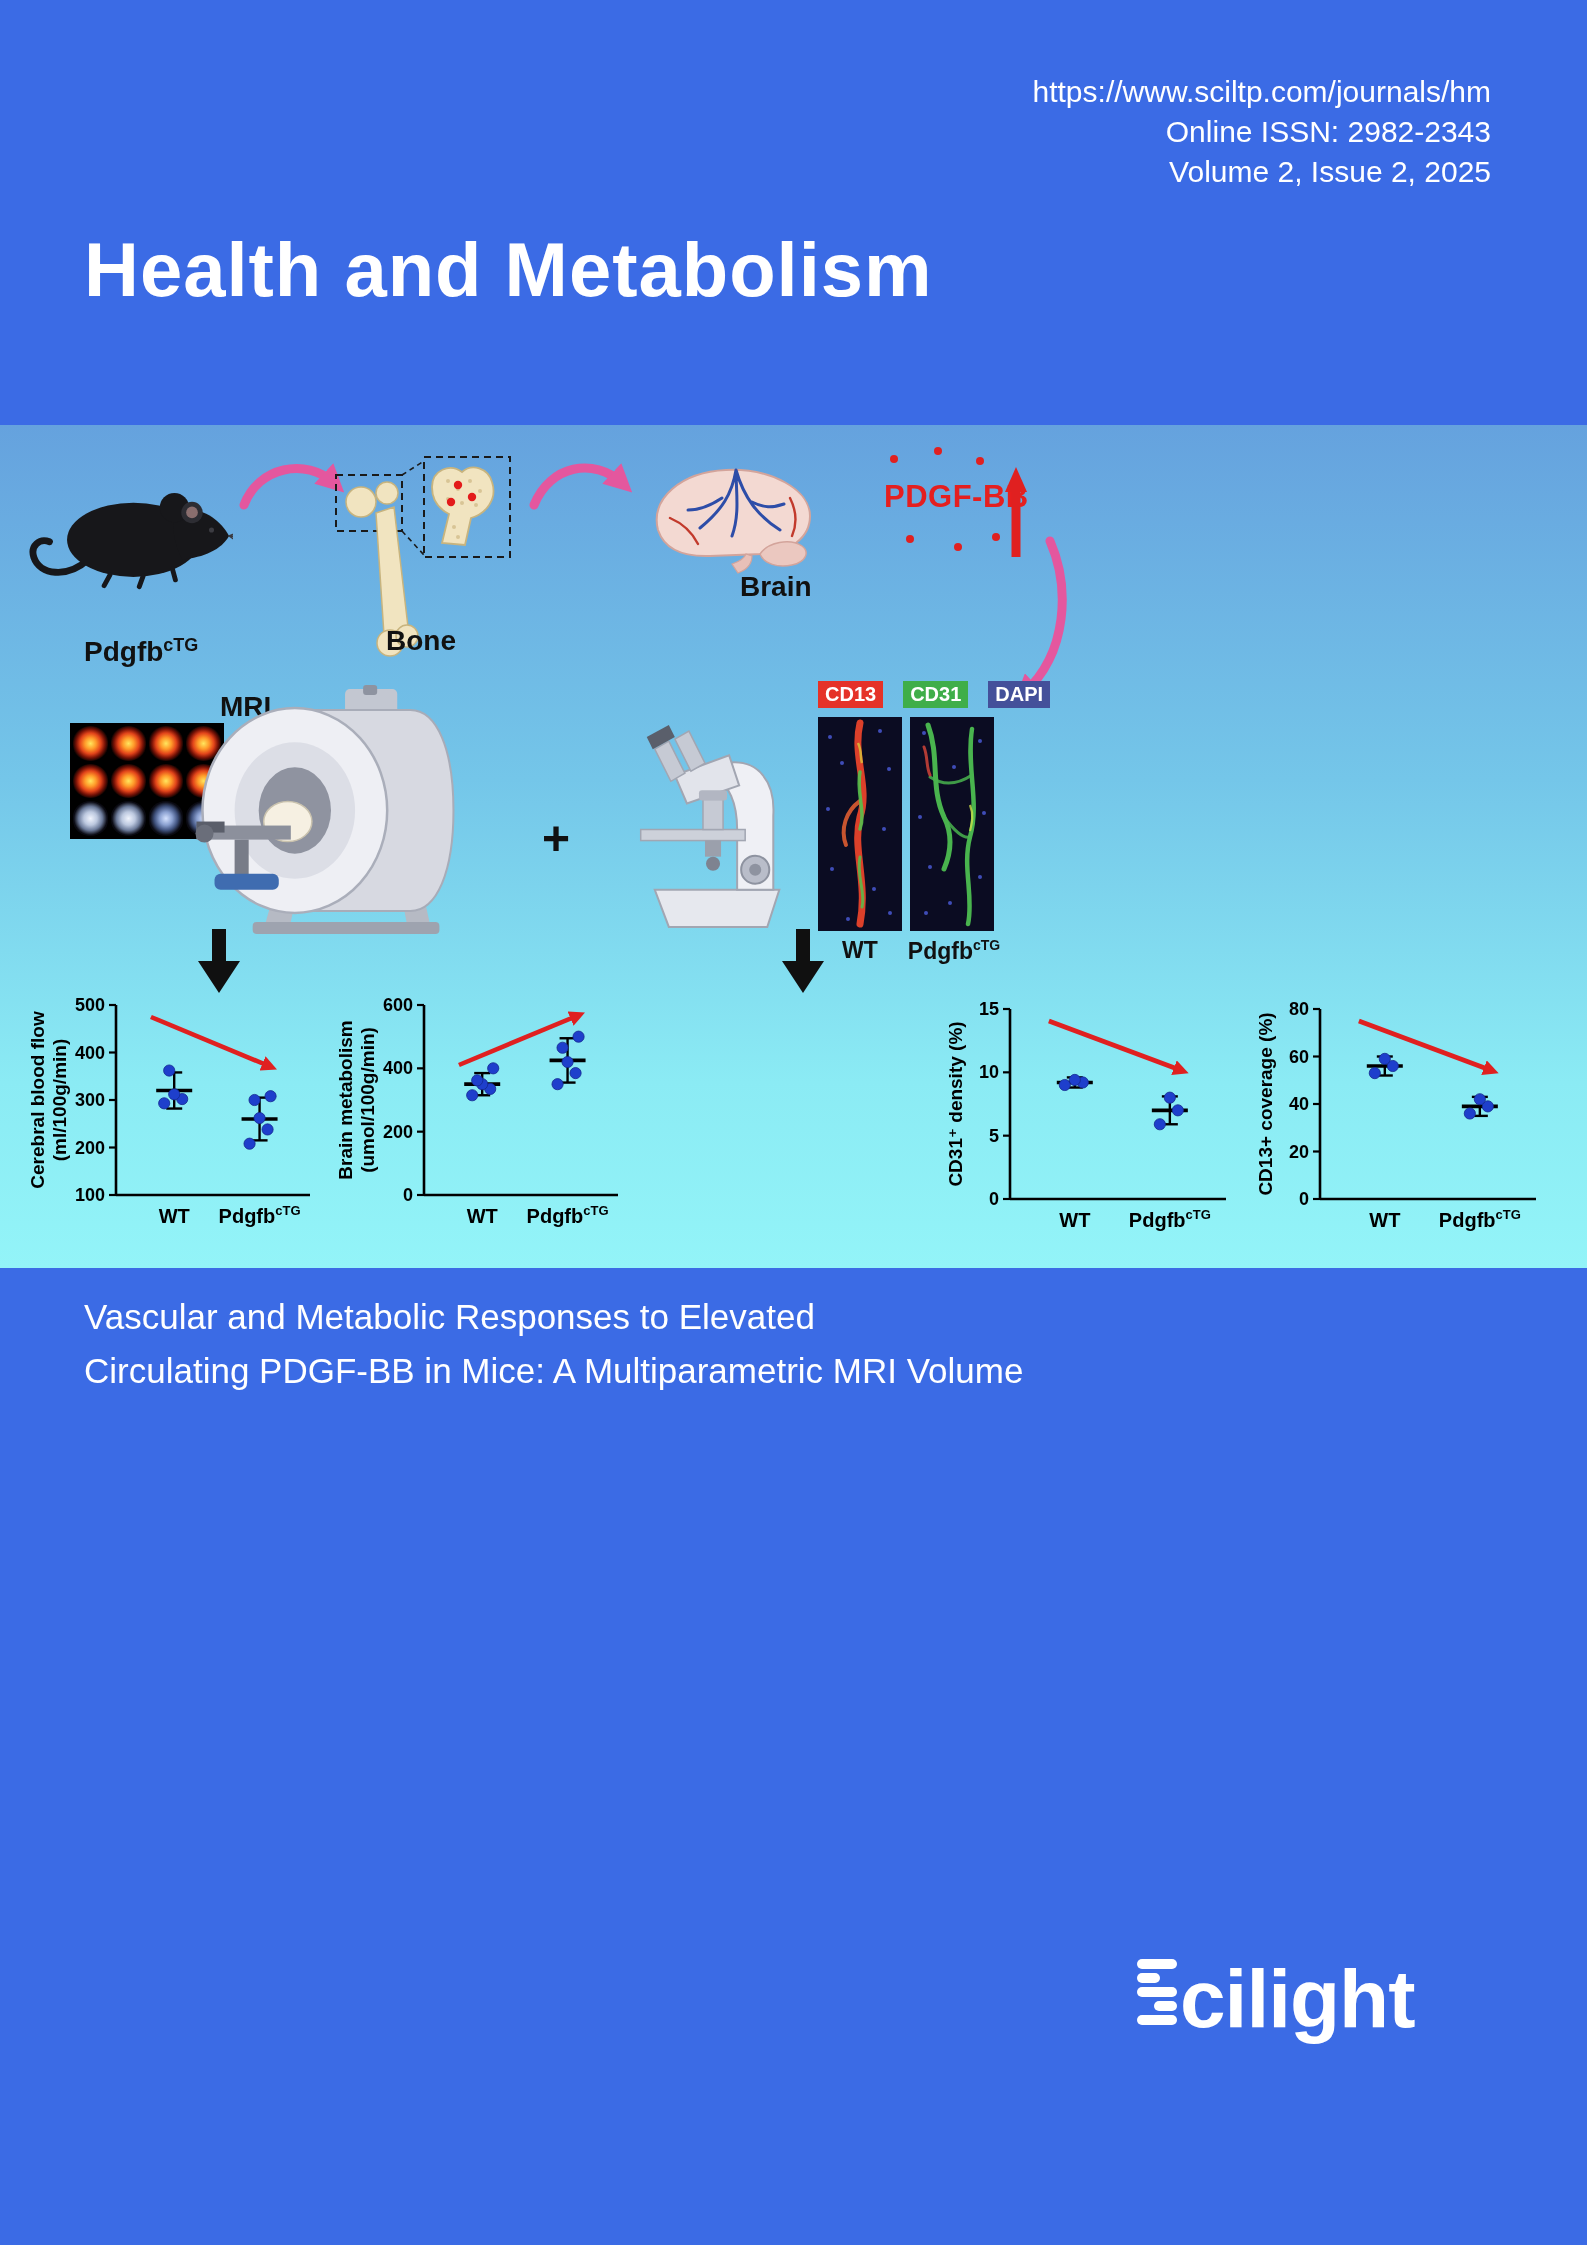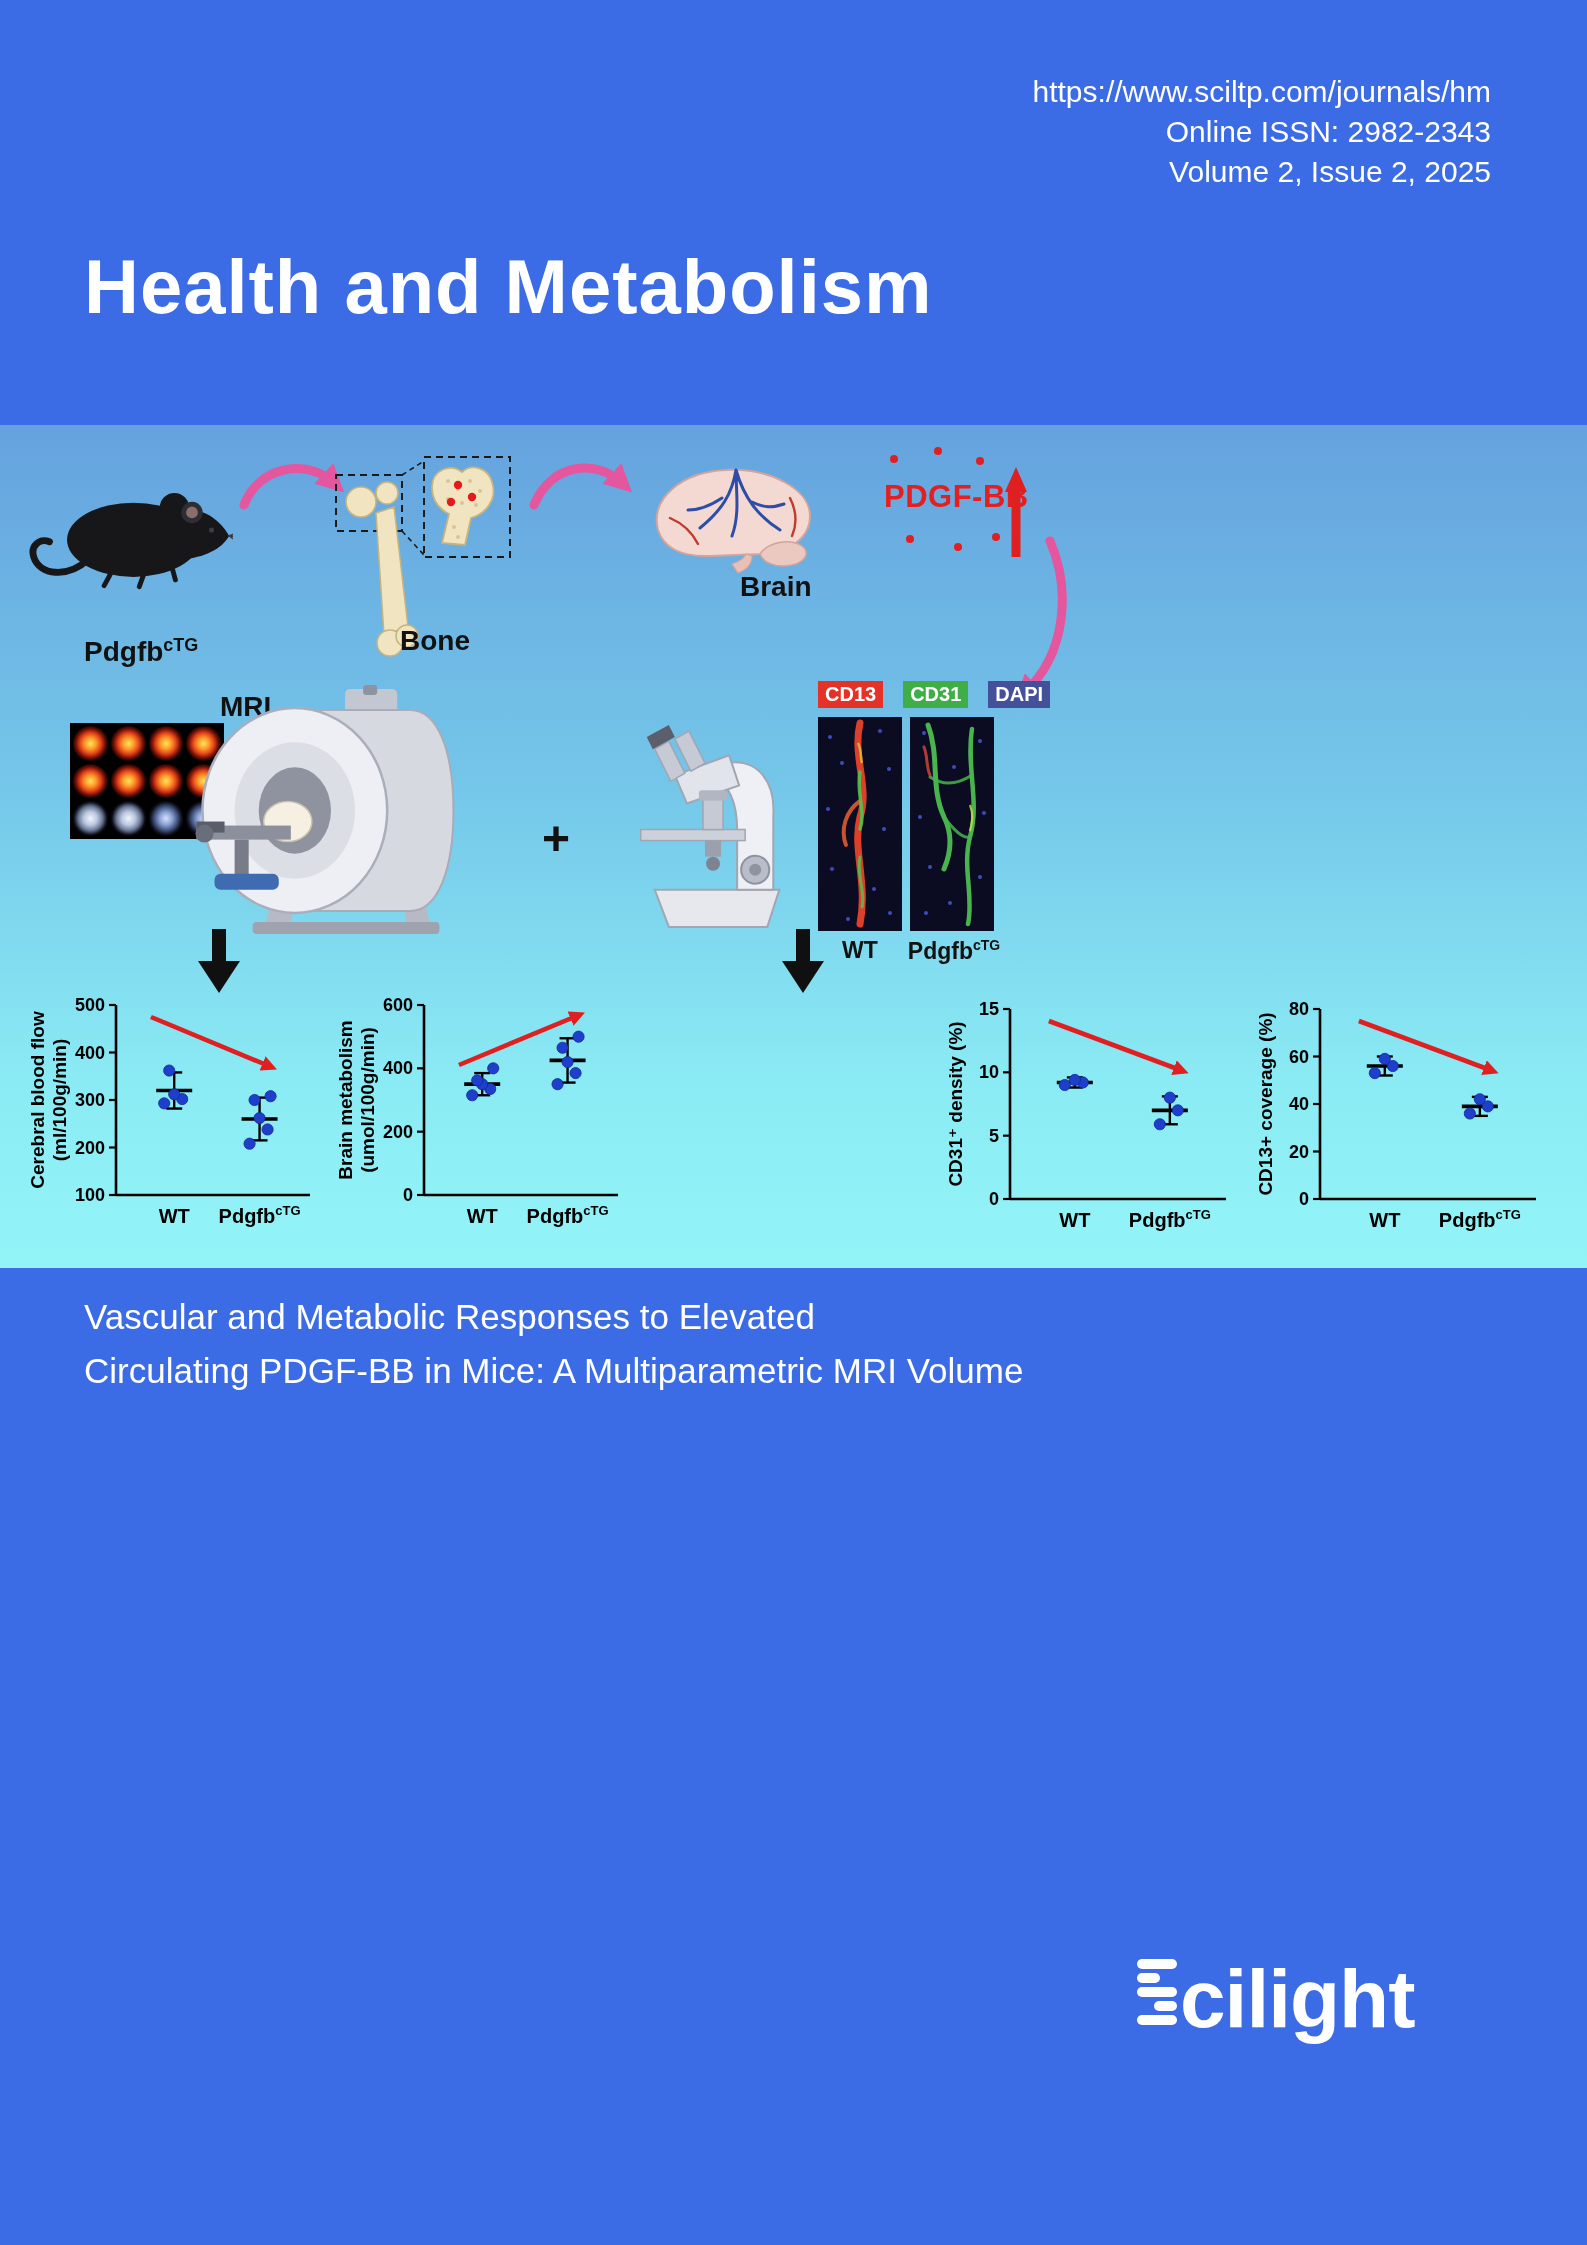--- a/index.html
+++ b/index.html
@@ -3,21 +3,21 @@
 <meta charset="utf-8">
 <style>
   * { margin:0; padding:0; box-sizing:border-box; }
   body { background:#222; font-family:"Liberation Sans","DejaVu Sans",sans-serif; }
   .page { position:relative; width:1587px; height:2245px; margin:0 auto; overflow:hidden; background:#3B6BE5; }
 
   
   .header { position:absolute; top:0; left:0; width:100%; height:425px; background:#3B6BE5; }
   .header-links { position:absolute; top:72px; right:96px; text-align:right; color:#fff; font-size:30px; line-height:40px; }
   .header-links a { color:#fff; text-decoration:none; display:block; }
-  .journal-title { position:absolute; left:84px; top:243px; color:#fff; font-size:76px; font-weight:bold; letter-spacing:1px; }
+  .journal-title { position:absolute; left:84px; top:226px; color:#fff; font-size:76px; font-weight:bold; letter-spacing:1px; }
 
   
   .abstract { position:absolute; top:425px; left:0; width:100%; height:843px;
     background:linear-gradient(180deg,#65A2DE 0%, #74C6E9 42%, #8BEBF4 78%, #93F4F8 100%); }
   .abs { position:absolute; }
   .blabel { font-size:28px; font-weight:bold; color:#111; }
   .blabel sup { font-size:18px; }
   .pdgf-label { font-size:31px; font-weight:bold; color:#E51F1F; letter-spacing:0.5px; }
   .plus-sign { font-size:48px; font-weight:bold; color:#111; }
 
@@ -110,21 +110,21 @@
         <circle cx="146" cy="50" r="2"></circle>
           <circle cx="124" cy="72" r="2"></circle>
           <circle cx="128" cy="82" r="2"></circle>
       </g>
       <g fill="#E31B1B">
         <circle cx="128" cy="30" r="4.2"></circle>
           <circle cx="142" cy="42" r="4.2"></circle>
           <circle cx="121" cy="47" r="4.2"></circle>
       </g>
     </svg>
-    <div class="abs blabel" style="left:386px; top:200px;margin-left:14px;">Bone</div>
+    <div class="abs blabel" style="left:386px; top:200px;">Bone</div>
 
     <svg class="abs" style="left:526px; top:24px;" width="112" height="64" viewBox="0 0 112 64">
       <defs>
           <marker id="mk-a2" viewBox="0 0 10 10" refX="5" refY="5" markerWidth="3.1" markerHeight="3.1" orient="auto">
             <path d="M0 0 L10 5 L0 10 z" fill="#E4579E"></path>
           </marker>
         </defs>
       <path d="M8 56 C 24 16, 68 8, 96 34" stroke="#E4579E" stroke-width="9" fill="none" stroke-linecap="round" marker-end="url(#mk-a2)"></path>
     </svg>
 

